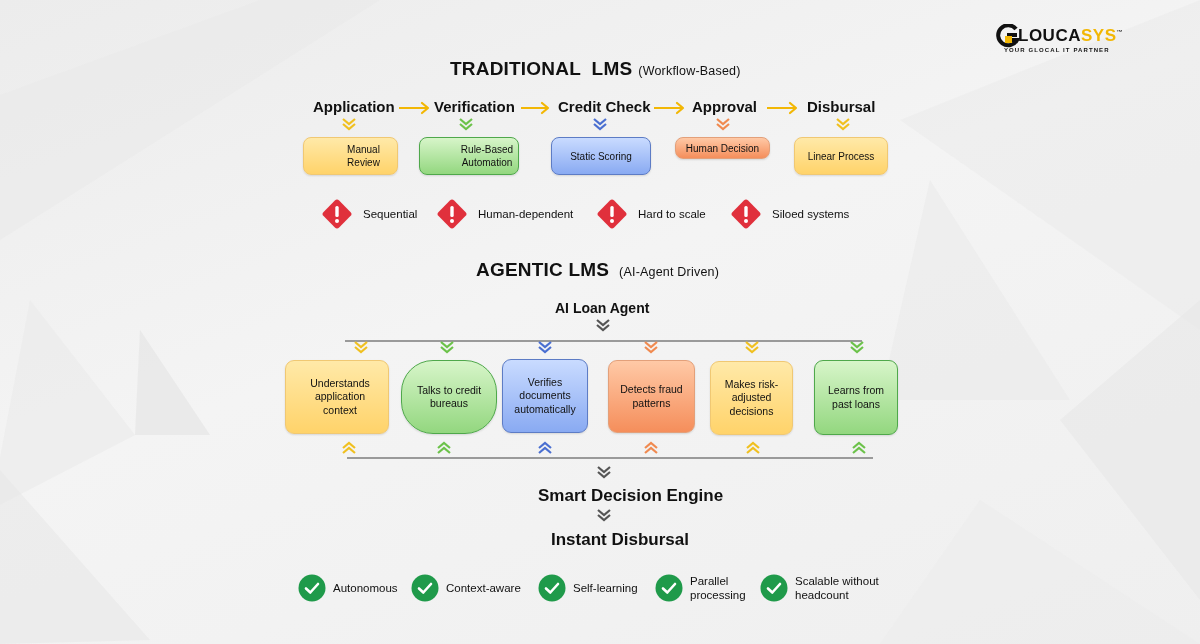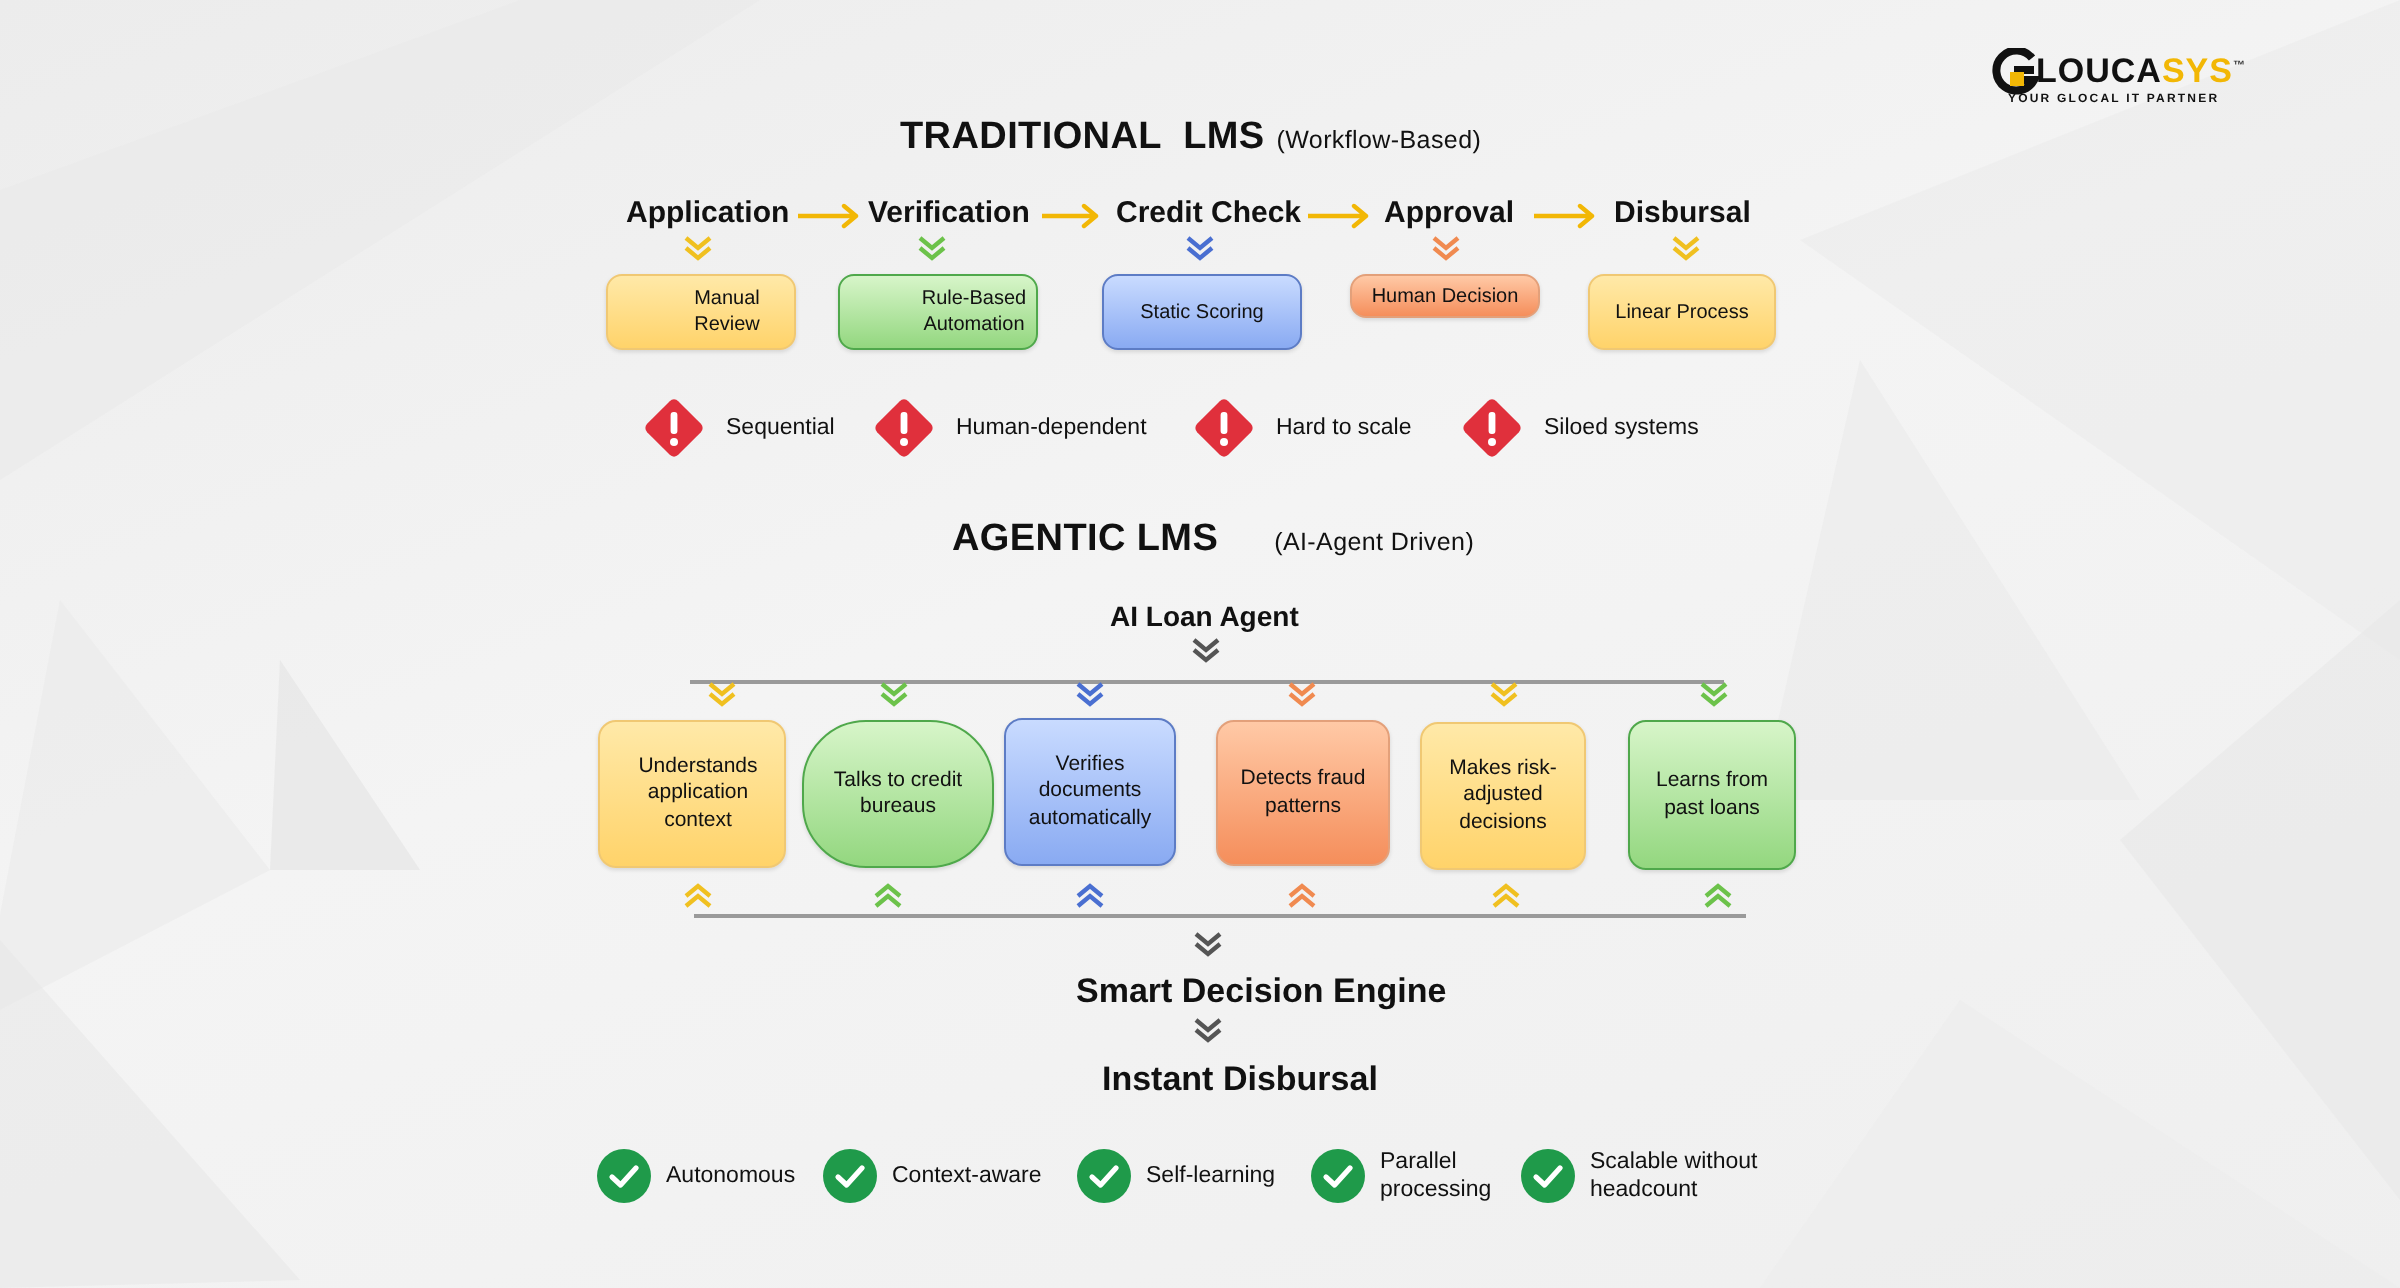--- a/index.html
+++ b/index.html
@@ -123,34 +123,34 @@
       <svg width="36" height="36" viewBox="0 0 36 36">
         <rect x="7" y="7" width="22" height="22" rx="3" transform="rotate(45 18 18)" fill="#e0303c"></rect>
         <rect x="16.3" y="10" width="3.4" height="11" rx="1.5" fill="#fff"></rect>
         <circle cx="18" cy="25" r="2" fill="#fff"></circle>
       </svg>
       <span>Siloed systems</span>
     </div>
   </div>
 
 <div class="abs title" style="left:476px;top:259px;">
-  <span>AGENTIC LMS</span><span class="subtitle" style="margin-left:28px">(AI-Agent Driven)</span>
+  <span>AGENTIC LMS</span><span class="subtitle" style="margin-left:10px">(AI-Agent Driven)</span>
 </div>
 
 <div class="abs" style="left:555px;top:300px;font-weight:700;font-size:14px;white-space:nowrap;">AI Loan Agent</div>
 <svg class="abs" width="16" height="14" viewBox="0 0 16 14" style="left:595px;top:318px">
   <path d="M2 2 L8 7 L14 2 M2 7 L8 12 L14 7" fill="none" stroke="#555" stroke-width="2.2"></path>
 </svg>
 
 <div class="hline" style="left:345px;top:340px;width:517px;"></div>
 <div id="agentic-caps">
     <svg class="abs" width="16" height="14" viewBox="0 0 16 14" style="left: 353px; top: 340px;">
       <path d="M2 2 L8 7 L14 2 M2 7 L8 12 L14 7" fill="none" stroke="#f0c020" stroke-width="2.2"></path>
     </svg>
-    <div class="box big yellow" style="left: 299px; top: 360px; width: 94px; height: 74px; padding-left: 12px;">Understands application context</div>
+    <div class="box big yellow" style="left: 285px; top: 360px; width: 104px; height: 74px; padding-left: 12px;">Understands application context</div>
     <svg class="abs" width="16" height="14" viewBox="0 0 16 14" style="left: 341px; top: 441px;">
       <path d="M2 7 L8 2 L14 7 M2 12 L8 7 L14 12" fill="none" stroke="#f0c020" stroke-width="2.2"></path>
     </svg>
     <svg class="abs" width="16" height="14" viewBox="0 0 16 14" style="left: 439px; top: 340px;">
       <path d="M2 2 L8 7 L14 2 M2 7 L8 12 L14 7" fill="none" stroke="#6cc24a" stroke-width="2.2"></path>
     </svg>
     <div class="box big green" style="left: 401px; top: 360px; width: 96px; height: 74px; border-radius: 32px;">Talks to credit bureaus</div>
     <svg class="abs" width="16" height="14" viewBox="0 0 16 14" style="left: 436px; top: 441px;">
       <path d="M2 7 L8 2 L14 7 M2 12 L8 7 L14 12" fill="none" stroke="#6cc24a" stroke-width="2.2"></path>
     </svg>

